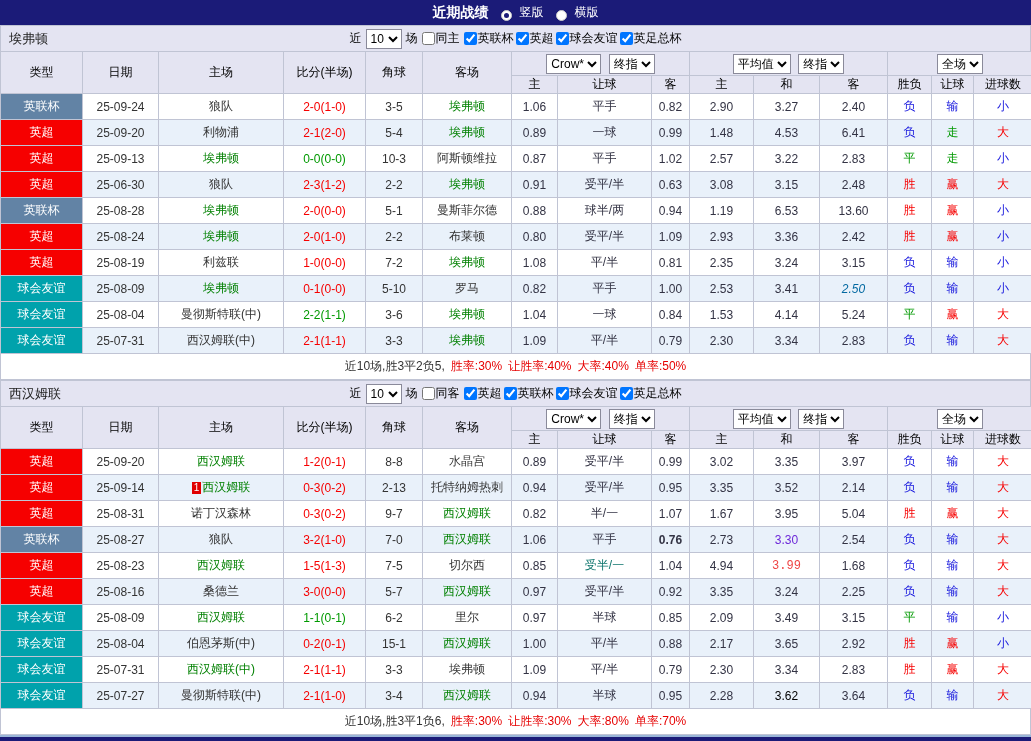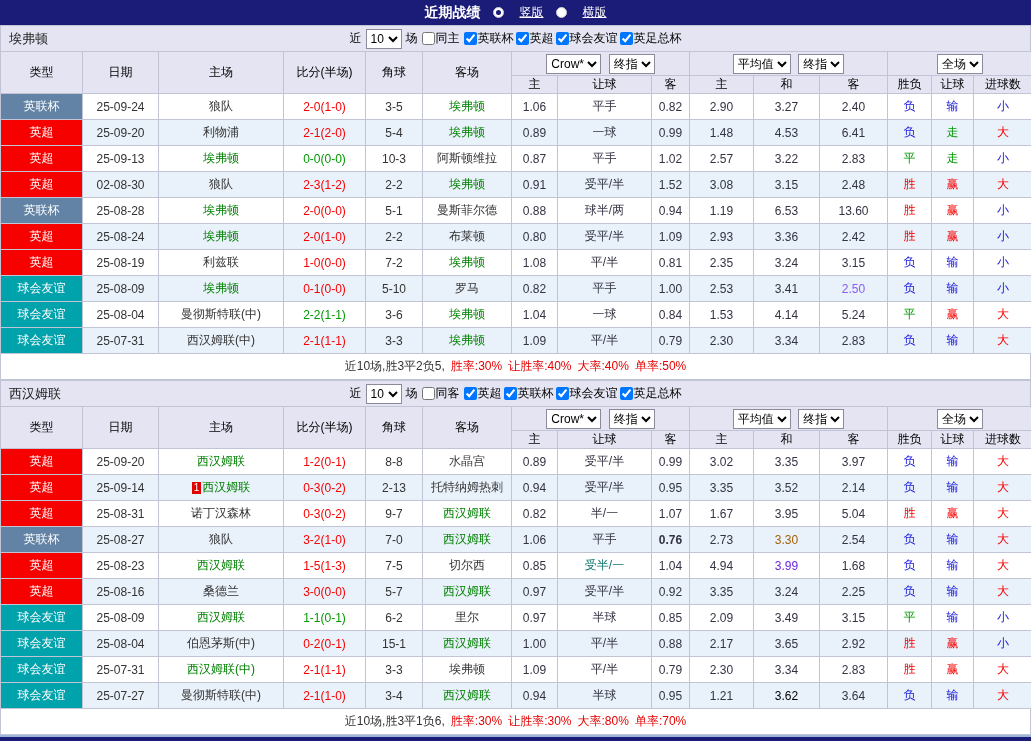--- a/index.html
+++ b/index.html
@@ -2,21 +2,21 @@
 <html><head>
 <meta charset="utf-8">
 <style>
   * { margin:0; padding:0; box-sizing:border-box; }
   html,body { background:#fff; }
   body { width:1031px; font-family:"Liberation Sans","DejaVu Sans",sans-serif; font-size:12px; color:#333; }
 
   .topbar { height:25px; background:#1b1b78; display:flex; align-items:center; justify-content:center; gap:12px; }
   .topbar .title { color:#ffffff; font-weight:bold; font-size:14px; }
   .radio-group { display:inline-flex; align-items:center; gap:12px; color:#fff; font-size:12px; }
-  .radio { display:inline-flex; align-items:center; gap:16px; cursor:pointer;text-decoration:underline; }
+  .radio { display:inline-flex; align-items:flex-end; gap:8px; cursor:pointer; }
   .rdot { width:11px; height:11px; border-radius:50%; background:#fff; border:1px solid #ccc; position:relative; display:inline-block; }
   .rdot.on::after { content:''; position:absolute; left:2px; top:2px; width:5px; height:5px; border-radius:50%; background:#1b1b78; }
 
   .sec-head { height:26px; background:#e4e4f2; border:1px solid #c0c4d4; border-bottom:none; display:flex; align-items:center; justify-content:center; position:relative; }
   .team-name { position:absolute; left:8px; font-size:13px; color:#222; }
   .filters { display:inline-flex; align-items:center; gap:4px; color:#000; }
   .filters select, .ddc select { font-size:12px; height:20px; border:1px solid #8a8a9a; background:#fff; color:#000; }
   .chk { display:inline-flex; align-items:center; gap:1px; cursor:pointer; }
   .chk input { margin:0; width:13px; height:13px; }
   .leagues { display:inline-flex; align-items:center; gap:2px; }
@@ -183,28 +183,28 @@
           <td style="color: rgb(51, 51, 68);">1.02</td>
           <td style="color: rgb(51, 51, 68);">2.57</td>
           <td style="color: rgb(51, 51, 68);">3.22</td>
           <td style="color: rgb(51, 51, 68);">2.83</td>
           <td style="color: rgb(0, 153, 0);">平</td>
           <td style="color: rgb(0, 153, 0);">走</td>
           <td style="color: rgb(21, 21, 221);">小</td>
         </tr>
         <tr class="alt">
           <td style="color: rgb(255, 255, 255); background: rgb(246, 0, 0);">英超</td>
-          <td>02-08-30</td>
+          <td>25-06-30</td>
           <td><span style="color: rgb(51, 51, 51);">狼队</span></td>
           <td style="color: rgb(246, 0, 0);">2-3(1-2)</td>
           <td>2-2</td>
           <td><span style="color: rgb(0, 128, 0);">埃弗顿</span></td>
           <td style="color: rgb(51, 51, 68);">0.91</td>
           <td style="color: rgb(51, 51, 68);">受平/半</td>
-          <td style="color: rgb(51, 51, 68);">1.52</td>
+          <td style="color: rgb(51, 51, 68);">0.63</td>
           <td style="color: rgb(51, 51, 68);">3.08</td>
           <td style="color: rgb(51, 51, 68);">3.15</td>
           <td style="color: rgb(51, 51, 68);">2.48</td>
           <td style="color: rgb(246, 0, 0);">胜</td>
           <td style="color: rgb(246, 0, 0);">赢</td>
           <td style="color: rgb(246, 0, 0);">大</td>
         </tr>
         <tr>
           <td style="color: rgb(255, 255, 255); background: rgb(98, 131, 165);">英联杯</td>
           <td>25-08-28</td>
@@ -261,21 +261,21 @@
           <td>25-08-09</td>
           <td><span style="color: rgb(0, 128, 0);">埃弗顿</span></td>
           <td style="color: rgb(246, 0, 0);">0-1(0-0)</td>
           <td>5-10</td>
           <td><span style="color: rgb(51, 51, 51);">罗马</span></td>
           <td style="color: rgb(51, 51, 68);">0.82</td>
           <td style="color: rgb(51, 51, 68);">平手</td>
           <td style="color: rgb(51, 51, 68);">1.00</td>
           <td style="color: rgb(51, 51, 68);">2.53</td>
           <td style="color: rgb(51, 51, 68);">3.41</td>
-          <td style="color: #8b5cf6;">2.50</td>
+          <td style="color: #0369a1; font-style: italic;">2.50</td>
           <td style="color: rgb(21, 21, 221);">负</td>
           <td style="color: rgb(21, 21, 221);">输</td>
           <td style="color: rgb(21, 21, 221);">小</td>
         </tr>
         <tr>
           <td style="color: rgb(255, 255, 255); background: rgb(0, 162, 172);">球会友谊</td>
           <td>25-08-04</td>
           <td><span style="color: rgb(51, 51, 51);">曼彻斯特联(中)</span></td>
           <td style="color: rgb(0, 153, 0);">2-2(1-1)</td>
           <td>3-6</td>
@@ -455,38 +455,38 @@
           <td style="color: rgb(255, 255, 255); background: rgb(98, 131, 165);">英联杯</td>
           <td>25-08-27</td>
           <td><span style="color: rgb(51, 51, 51);">狼队</span></td>
           <td style="color: rgb(246, 0, 0);">3-2(1-0)</td>
           <td>7-0</td>
           <td><span style="color: rgb(0, 128, 0);">西汉姆联</span></td>
           <td style="color: rgb(51, 51, 68);">1.06</td>
           <td style="color: rgb(51, 51, 68);">平手</td>
           <td style="color: rgb(51, 51, 68); font-weight: bold;">0.76</td>
           <td style="color: rgb(51, 51, 68);">2.73</td>
-          <td style="color: #a16207; text-align: center;">3.30</td>
+          <td style="color: #6d28d9; text-align: center;">3.30</td>
           <td style="color: rgb(51, 51, 68);">2.54</td>
           <td style="color: rgb(21, 21, 221);">负</td>
           <td style="color: rgb(21, 21, 221);">输</td>
           <td style="color: rgb(246, 0, 0);">大</td>
         </tr>
         <tr>
           <td style="color: rgb(255, 255, 255); background: rgb(246, 0, 0);">英超</td>
           <td>25-08-23</td>
           <td><span style="color: rgb(0, 128, 0);">西汉姆联</span></td>
           <td style="color: rgb(246, 0, 0);">1-5(1-3)</td>
           <td>7-5</td>
           <td><span style="color: rgb(51, 51, 51);">切尔西</span></td>
           <td style="color: rgb(51, 51, 68);">0.85</td>
           <td style="color: #0f766e; text-align: center;">受半/一</td>
           <td style="color: rgb(51, 51, 68);">1.04</td>
           <td style="color: rgb(51, 51, 68);">4.94</td>
-          <td style="color: #6d28d9;">3.99</td>
+          <td style="color: #ef4444; font-family: Liberation Mono, monospace;">3.99</td>
           <td style="color: rgb(51, 51, 68);">1.68</td>
           <td style="color: rgb(21, 21, 221);">负</td>
           <td style="color: rgb(21, 21, 221);">输</td>
           <td style="color: rgb(246, 0, 0);">大</td>
         </tr>
         <tr class="alt">
           <td style="color: rgb(255, 255, 255); background: rgb(246, 0, 0);">英超</td>
           <td>25-08-16</td>
           <td><span style="color: rgb(51, 51, 51);">桑德兰</span></td>
           <td style="color: rgb(246, 0, 0);">3-0(0-0)</td>
@@ -556,21 +556,21 @@
         <tr class="alt">
           <td style="color: rgb(255, 255, 255); background: rgb(0, 162, 172);">球会友谊</td>
           <td>25-07-27</td>
           <td><span style="color: rgb(51, 51, 51);">曼彻斯特联(中)</span></td>
           <td style="color: rgb(246, 0, 0);">2-1(1-0)</td>
           <td>3-4</td>
           <td><span style="color: rgb(0, 128, 0);">西汉姆联</span></td>
           <td style="color: rgb(51, 51, 68);">0.94</td>
           <td style="color: rgb(51, 51, 68);">半球</td>
           <td style="color: rgb(51, 51, 68);">0.95</td>
-          <td style="color: rgb(51, 51, 68);">1.21</td>
+          <td style="color: rgb(51, 51, 68);">2.28</td>
           <td style="color: #000000;">3.62</td>
           <td style="color: rgb(51, 51, 68);">3.64</td>
           <td style="color: rgb(21, 21, 221);">负</td>
           <td style="color: rgb(21, 21, 221);">输</td>
           <td style="color: rgb(246, 0, 0);">大</td>
         </tr>
       </tbody>
   </table>
   <div class="summary">
     <span class="rec">近10场,胜3平1负6,</span>

